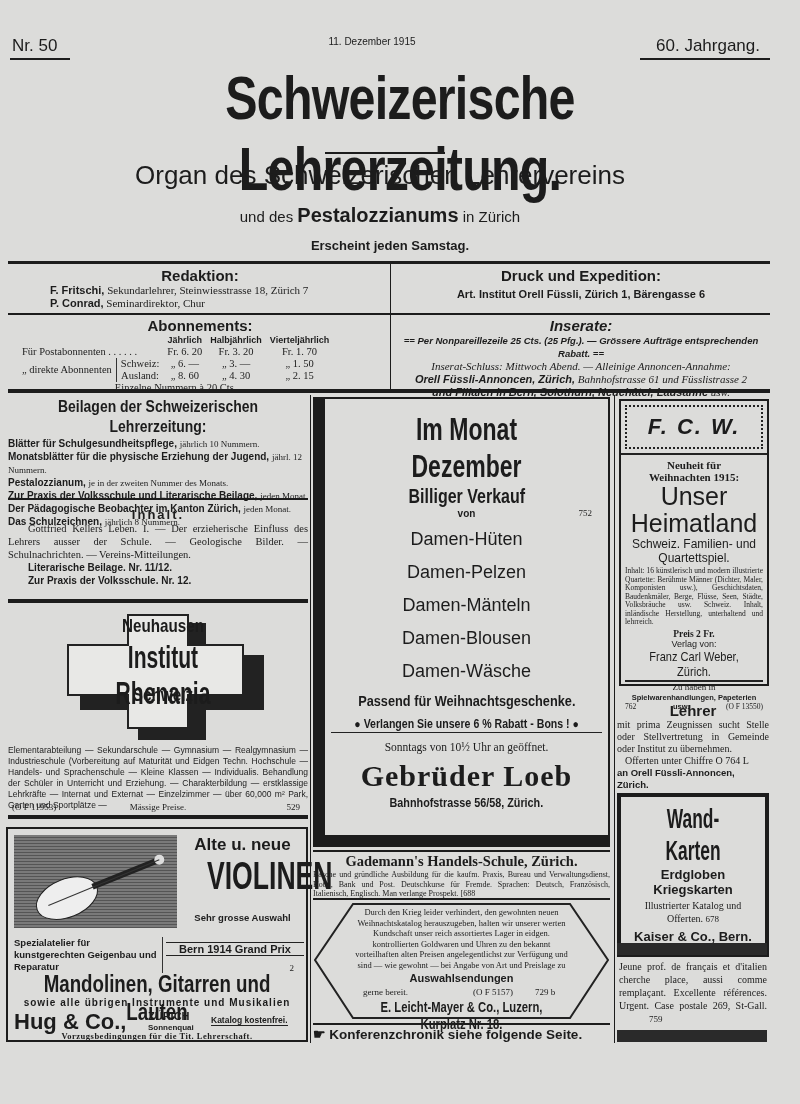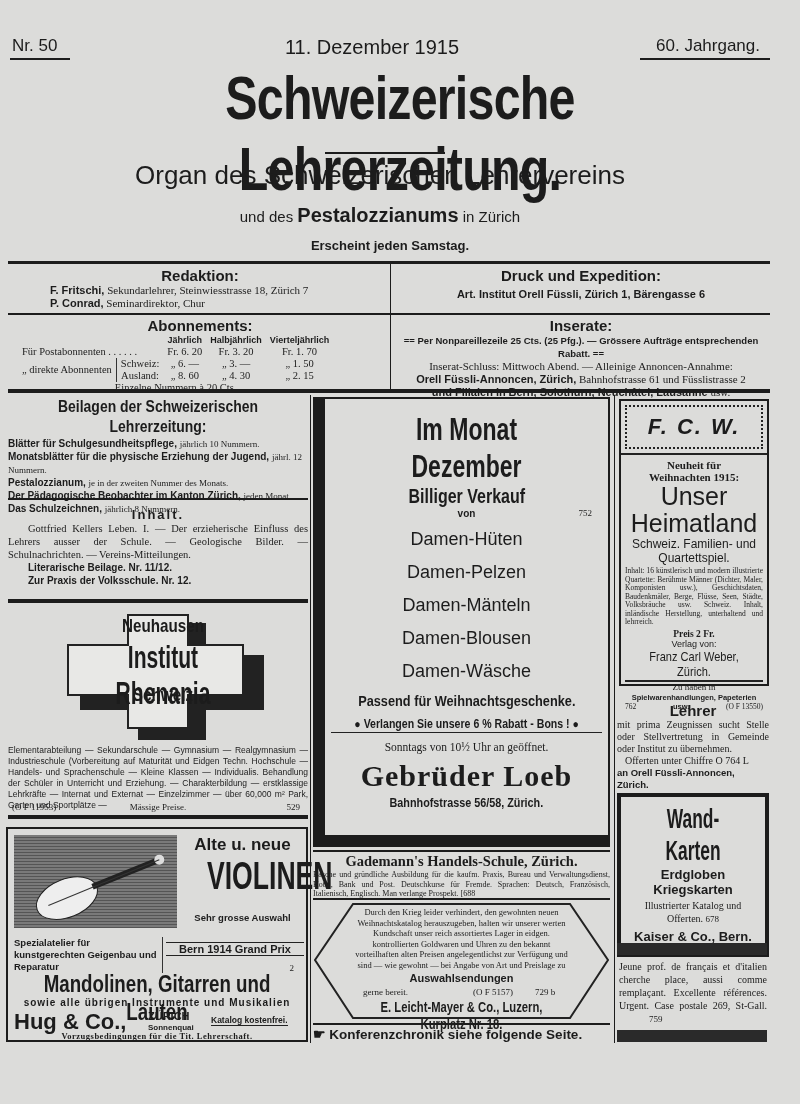--- a/index.html
+++ b/index.html
@@ -4,21 +4,21 @@
 <style>
   html,body{margin:0;padding:0;}
   body{width:800px;height:1104px;background:#dcdcda;position:relative;overflow:hidden;color:#1c1c1c;font-family:"Liberation Serif",serif;}
   .abs{position:absolute;}
   .sans{font-family:"Liberation Sans",sans-serif;}
   .cond{font-family:"Liberation Sans",sans-serif;font-weight:bold;transform-origin:center;display:inline-block;}
   .center{text-align:center;}
   .rule{position:absolute;background:#1c1c1c;}
   
   #hdr-nr{left:12px;top:36px;font-size:17px;}
-  #hdr-date{left:0;width:744px;top:36px;font-size:20px;text-align:center;}
+  #hdr-date{left:0;width:744px;top:36px;font-size:10px;text-align:center;}
   #hdr-jg{right:40px;top:36px;font-size:17px;}
   #title{left:0;width:800px;top:62px;text-align:center;}
   #title span{font-family:"Liberation Sans",sans-serif;font-weight:bold;font-size:62px;letter-spacing:-1px;display:inline-block;transform:scaleX(0.78);transform-origin:center;}
   #organ{left:0;width:760px;top:160px;text-align:center;font-family:"Liberation Sans",sans-serif;font-size:26px;}
   #pest{left:0;width:760px;top:204px;text-align:center;font-family:"Liberation Sans",sans-serif;font-size:15px;}
   #pest b{font-size:20px;}
   #samstag{left:0;width:780px;top:238px;text-align:center;font-family:"Liberation Sans",sans-serif;font-weight:bold;font-size:13px;}
   .boxhead{font-family:"Liberation Sans",sans-serif;font-weight:bold;font-size:15px;}
   .small{font-size:11px;line-height:13px;}
   .tiny{font-size:9px;line-height:11px;}
@@ -83,36 +83,37 @@
           <td>„ 8. 60</td>
           <td>„ 4. 30</td>
           <td>„ 2. 15</td>
         </tr>
     <tr>
           <td colspan="5">Einzelne Nummern à 20 Cts.</td>
         </tr>
   </tbody>
     </table>
 </div>
-<div class="abs center" style="left:392px;top:317px;width:378px;">
+<div class="abs center" style="left:392px;top:317px;width:378px;font-style:italic;">
   <div class="boxhead">Inserate:</div>
   <div class="sans" style="font-size:9.5px;font-weight:bold;line-height:13px;">== Per Nonpareillezeile 25 Cts. (25 Pfg.). — Grössere Aufträge entsprechenden Rabatt. ==</div>
   <div class="small">Inserat-Schluss: Mittwoch Abend. — Alleinige Annoncen-Annahme:</div>
   <div class="small"><b class="sans">Orell Füssli-Annoncen, Zürich,</b> <span>Bahnhofstrasse 61 und Füsslistrasse 2</span></div>
   <div class="small"><b class="sans">und Filialen in</b> <b class="sans">Bern, Solothurn, Neuchâtel, Lausanne</b> <span>usw.</span></div>
 </div>
 <div class="rule" style="left:8px;top:389px;width:762px;height:4px;"></div>
 
 <div class="rule" style="left:310px;top:395px;width:1px;height:648px;"></div>
 <div class="abs" style="left:8px;top:397px;width:300px;">
   <div class="center cond" style="font-size:17px;width:300px;transform:scaleX(0.82);">Beilagen der Schweizerischen Lehrerzeitung:</div>
   <div class="sans" style="font-size:10px;line-height:13px;font-weight:bold;">
     <div><span>Blätter für Schulgesundheitspflege,</span> <span class="tiny" style="font-weight:normal;font-family:'Liberation Serif',serif">jährlich 10 Nummern.</span></div>
     <div><span>Monatsblätter für die physische Erziehung der Jugend,</span> <span class="tiny" style="font-weight:normal;font-family:'Liberation Serif',serif">jährl. 12 Nummern.</span></div>
     <div><span>Pestalozzianum,</span> <span class="tiny" style="font-weight:normal;font-family:'Liberation Serif',serif">je in der zweiten Nummer des Monats.</span></div>
+    <div><span>Zur Praxis der Volksschule und Literarische Beilage,</span> <span class="tiny" style="font-weight:normal;font-family:'Liberation Serif',serif">jeden Monat.</span></div>
     <div><span>Der Pädagogische Beobachter im Kanton Zürich,</span> <span class="tiny" style="font-weight:normal;font-family:'Liberation Serif',serif">jeden Monat.</span></div>
     <div><span>Das Schulzeichnen,</span> <span class="tiny" style="font-weight:normal;font-family:'Liberation Serif',serif">jährlich 8 Nummern.</span></div>
   </div>
 </div>
 <div class="rule" style="left:8px;top:498px;width:300px;height:2px;"></div>
 <div class="abs" style="left:8px;top:507px;width:300px;">
   <div class="center sans" style="font-weight:bold;font-size:13px;letter-spacing:2px;">Inhalt.</div>
   <div style="font-size:10.5px;line-height:13px;text-indent:20px;text-align:justify;">Gottfried Kellers Leben. I. — Der erzieherische Einfluss des Lehrers ausser der Schule. — Geologische Bilder. — Schulnachrichten. — Vereins-Mitteilungen.</div>
   <div class="sans" style="font-size:10px;font-weight:bold;line-height:13px;padding-left:20px;">Literarische Beilage. Nr. 11/12.</div>
   <div class="sans" style="font-size:10px;font-weight:bold;line-height:13px;padding-left:20px;">Zur Praxis der Volksschule. Nr. 12.</div>

